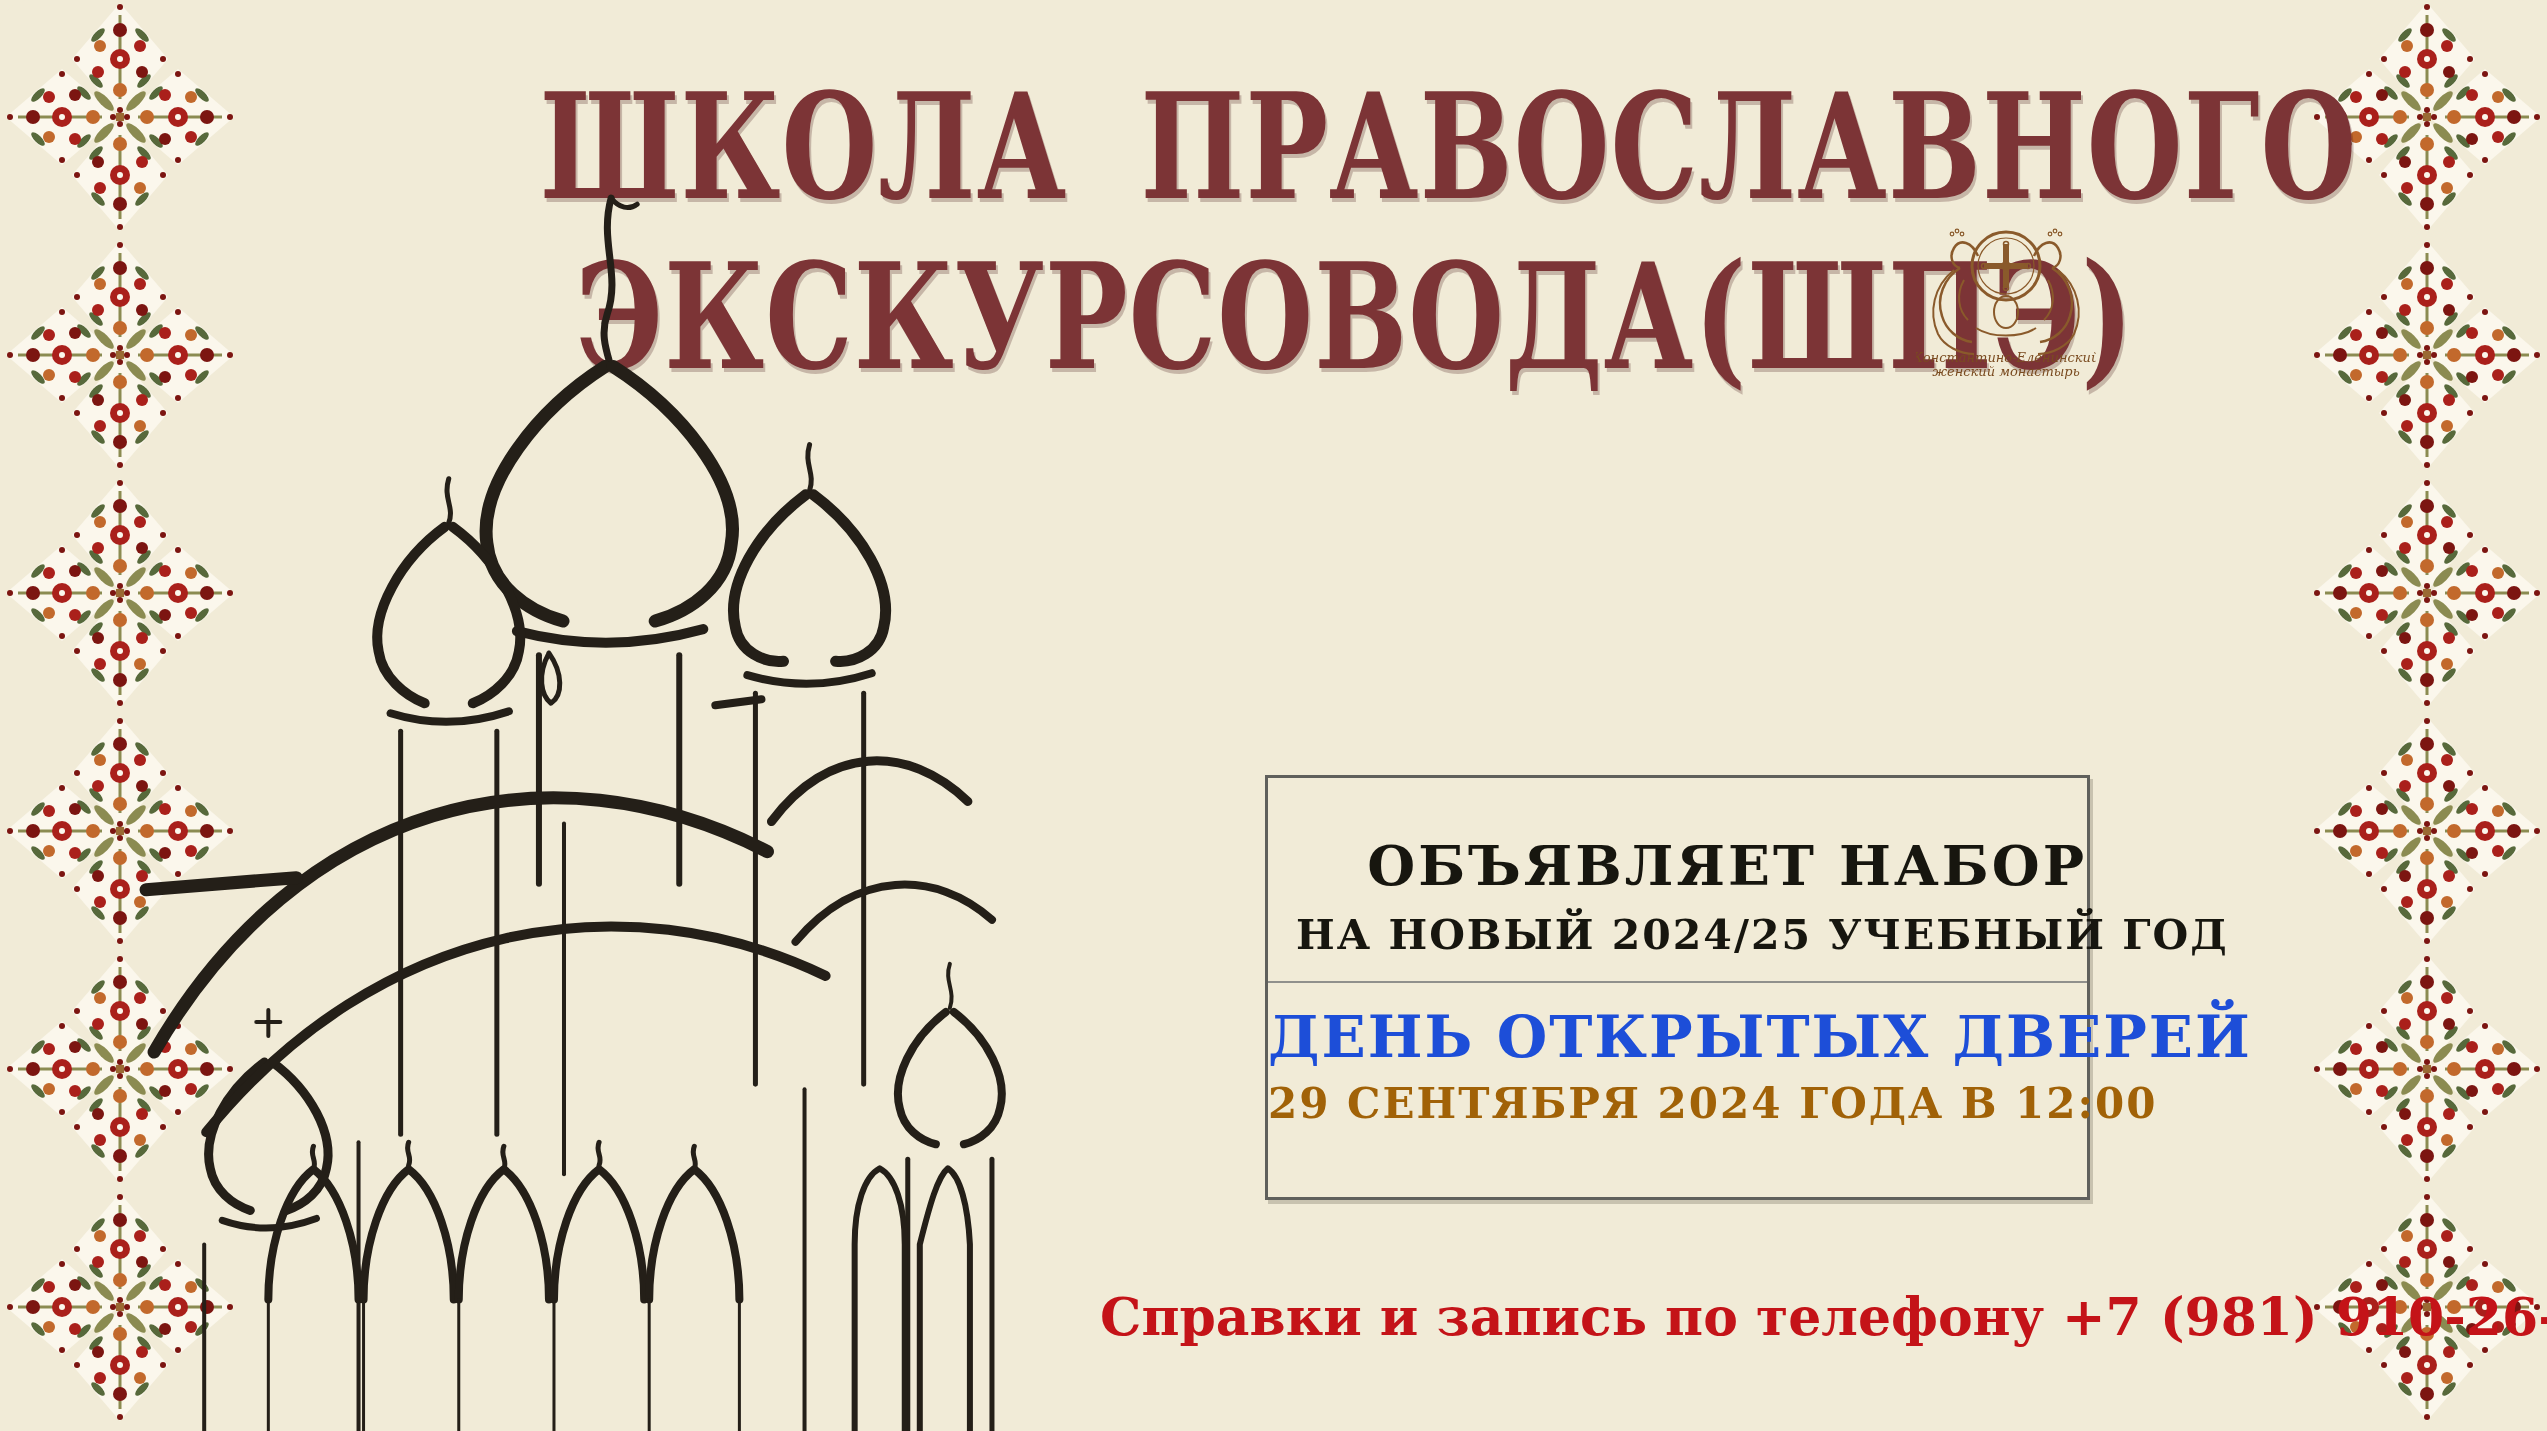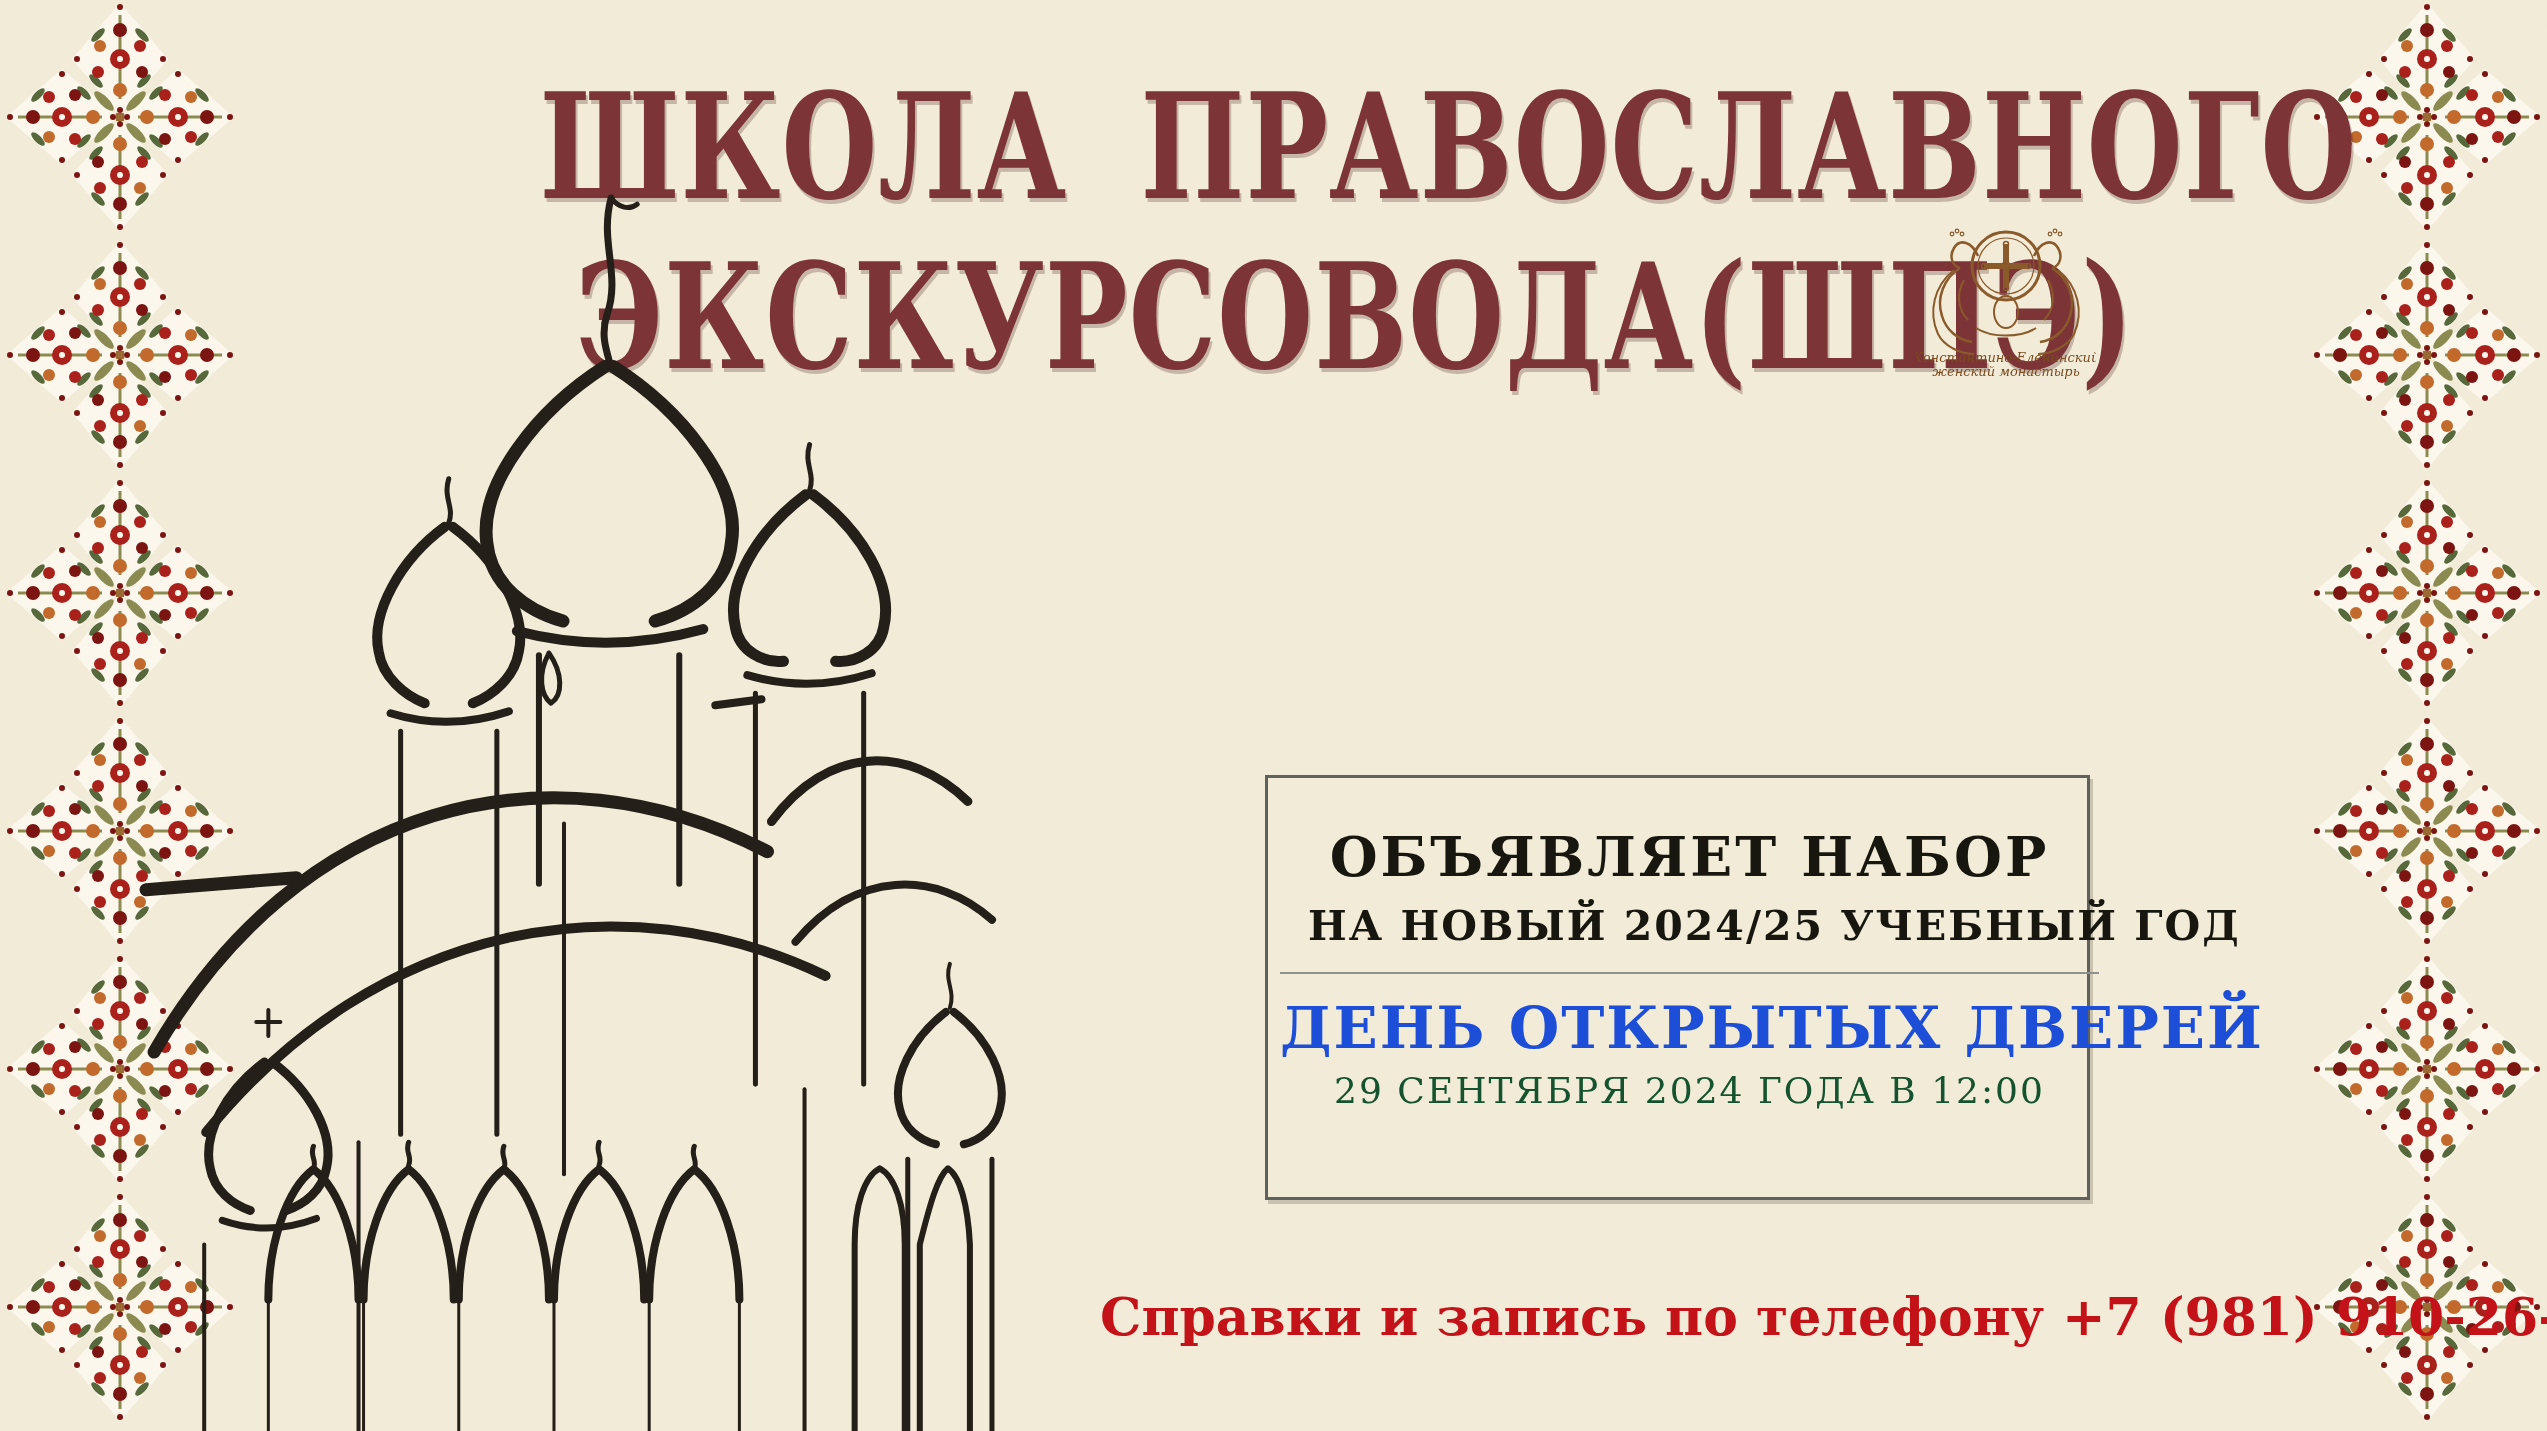--- a/index.html
+++ b/index.html
@@ -32,26 +32,26 @@
     position:absolute;left:1080px;top:471px;width:1206px;
     text-align:center;color:#26241d;
     font-size:46px;line-height:58px;
     font-variant-caps:small-caps;letter-spacing:1px;
   }
   .ann-box{
     position:absolute;left:1265px;top:775px;width:825px;height:425px;
     box-sizing:border-box;border:3px solid #60605c;
     box-shadow:3px 4px 0 rgba(95,88,72,.28);
   }
-  .ann-box > div{position:absolute;left:12px;width:100%;text-align:center;white-space:nowrap;}
+  .ann-box > div{position:absolute;left:0;width:100%;text-align:right;white-space:nowrap;margin-top:9px;}
   .ann-heading{top:46px;font-size:55px;font-weight:bold;letter-spacing:3px;color:#17160f;}
   .ann-sub{top:124px;font-size:41px;font-weight:bold;letter-spacing:2px;color:#17160f;padding-left:28px;}
   .ann-divider{position:absolute;top:194px;left:100px;width:623px;border-top:2px solid #90908c;}
   .ann-openday{top:216px;font-size:58px;font-weight:bold;letter-spacing:2px;color:#1d4ed8;}
-  .ann-date{top:292px;font-size:36px;font-weight:normal;letter-spacing:2px;color:#14532d;}
+  .ann-date{top:292px;font-size:42px;font-weight:bold;letter-spacing:2px;color:#a16207;}
   .ann-address{top:350px;font-size:43px;font-style:italic;color:#211f1a;}
   .phone{
     position:absolute;left:1100px;top:1286px;width:1210px;
     text-align:center;font-size:52px;font-weight:600;
     color:#c41318;white-space:nowrap;
   }
 </style>
 </head>
 <body>
 

